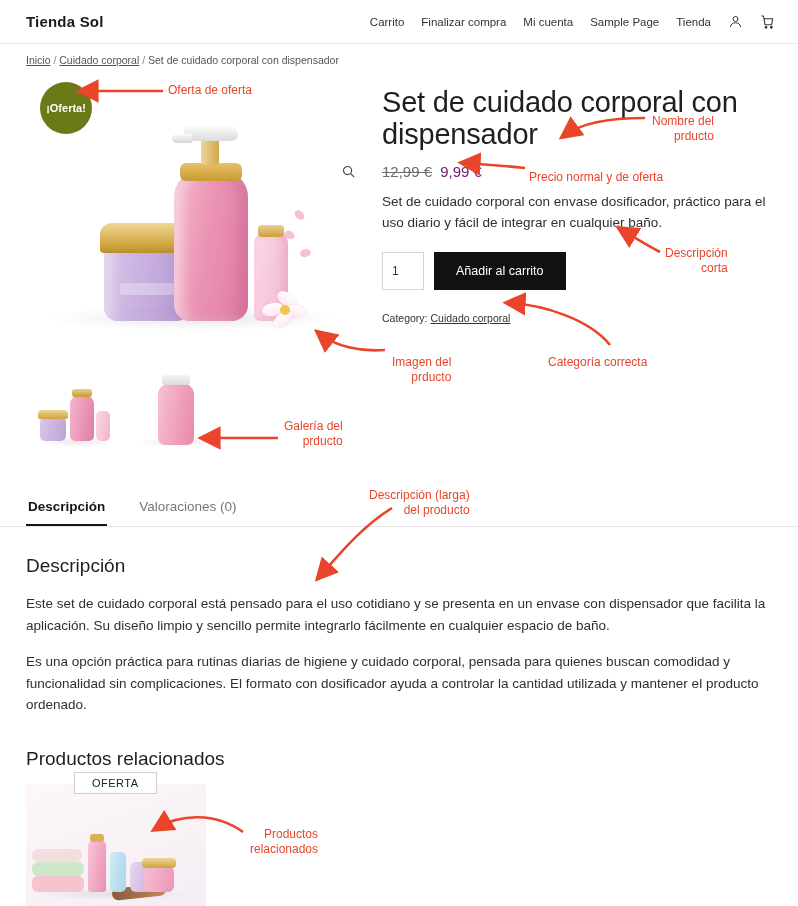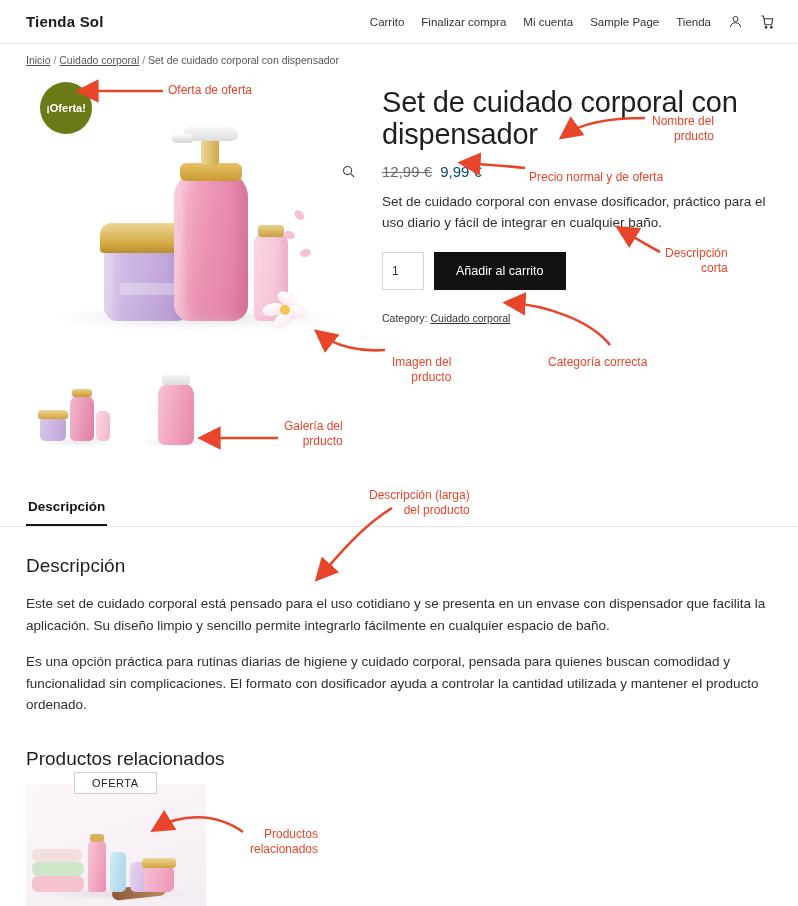--- a/index.html
+++ b/index.html
@@ -231,21 +231,21 @@
     margin: 0 0 12px 0;
     color: #1f1f1f;
     letter-spacing: -.2px;
   }
   .price-row {
     font-size: 15px;
     margin-bottom: 12px;
     color: #333;
   }
   .price-old { text-decoration: line-through; color: #6b6b6b; margin-right: 4px; }
-  .price-new { color: #0c4a6e; }
+  .price-new { color: #701a75; }
   .short-desc {
     font-size: 13.5px;
     line-height: 1.55;
     color: #2f2f2f;
     margin: 0 0 18px 0;
     max-width: 385px;
   }
   .cart-row { display: flex; align-items: stretch; gap: 10px; margin-bottom: 22px; }
   .qty-input {
     width: 42px; height: 38px;
@@ -457,20 +457,21 @@
 
     <div class="meta-category">
       <span>Category:</span>
       <a href="#">Cuidado corporal</a>
     </div>
   </div>
 </div>
 
 <div class="tabs">
   <div class="tab active">Descripción</div>
+  <div class="tab">Valoraciones (0)</div>
 </div>
 
 <div class="tab-panel">
   <h2 class="section-h2">Descripción</h2>
   <p class="body-p">Este set de cuidado corporal está pensado para el uso cotidiano y se presenta en un envase con dispensador que facilita la aplicación. Su diseño limpio y sencillo permite integrarlo fácilmente en cualquier espacio de baño.</p>
   <p class="body-p">Es una opción práctica para rutinas diarias de higiene y cuidado corporal, pensada para quienes buscan comodidad y funcionalidad sin complicaciones. El formato con dosificador ayuda a controlar la cantidad utilizada y mantener el producto ordenado.</p>
 </div>
 
 <div class="related">
   <h2 class="related-h2">Productos relacionados</h2>

